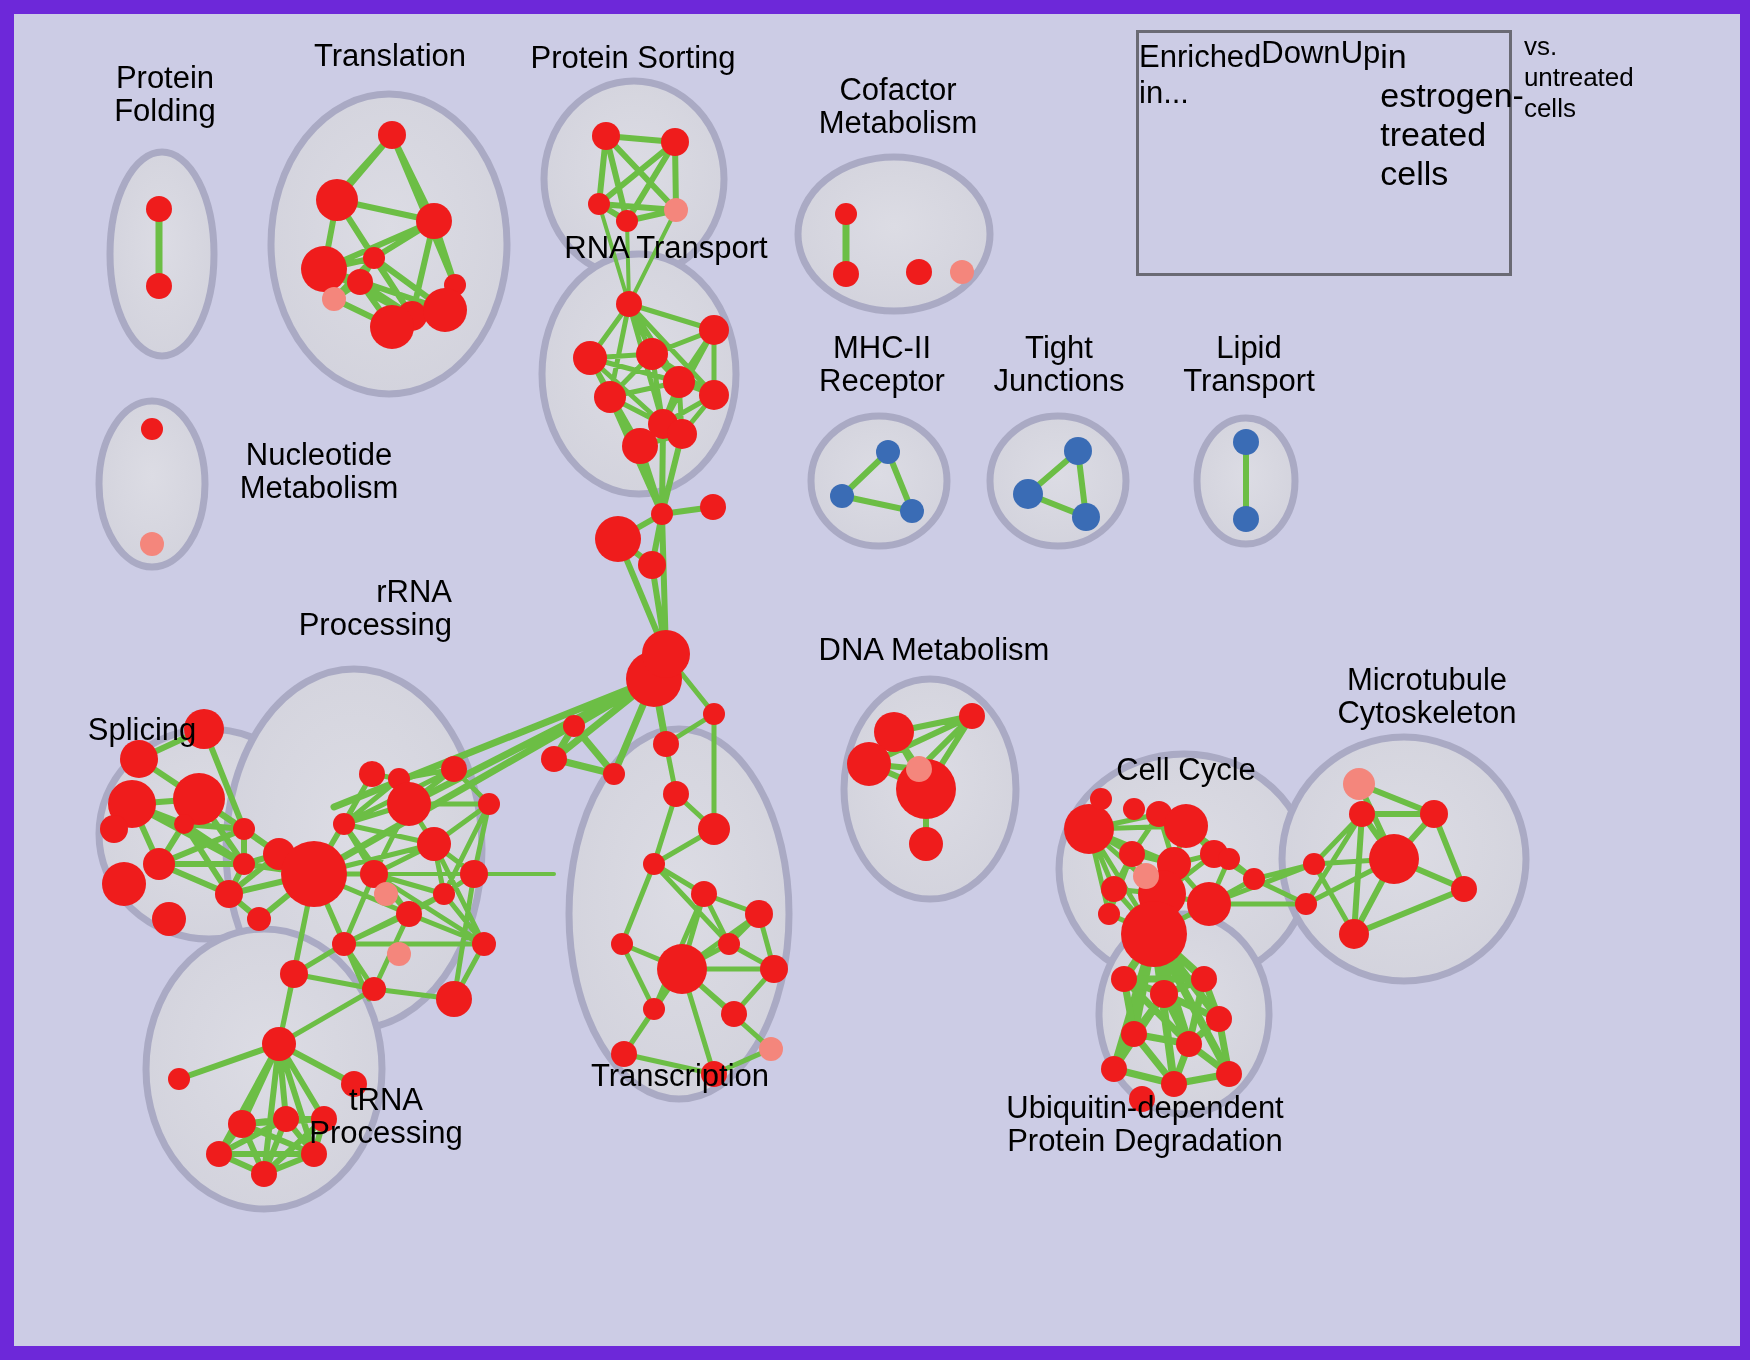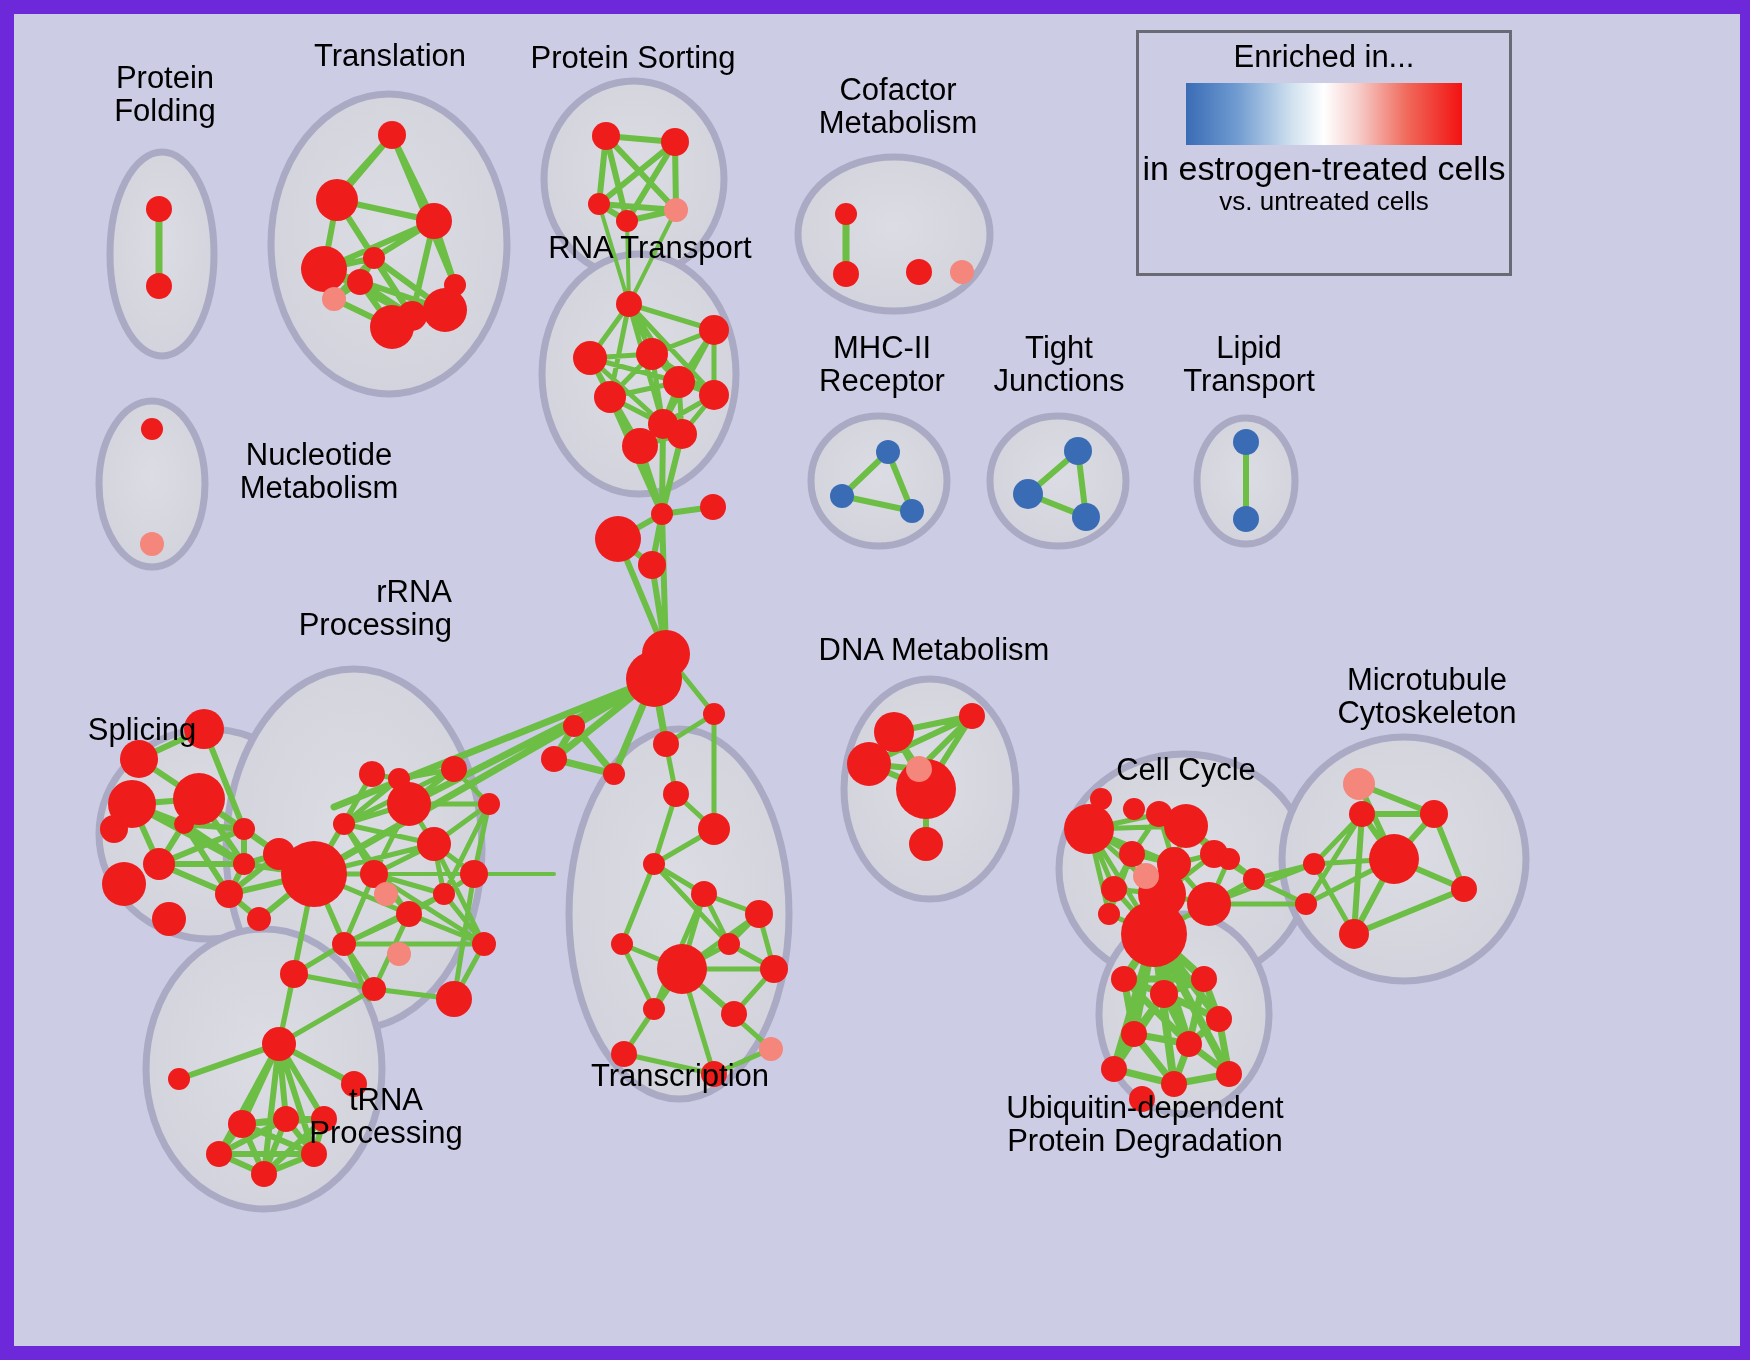--- a/index.html
+++ b/index.html
@@ -3,21 +3,21 @@
 <meta charset="utf-8">
 <style>
   html,body{margin:0;padding:0;background:#ffffff;}
   #stage{position:relative;width:1750px;height:1360px;background:#6d28d9;overflow:hidden;
          font-family:"Liberation Sans", sans-serif;}
   #canvas{position:absolute;left:14px;top:14px;width:1726px;height:1332px;background:#ccccE5;}
   svg.net{position:absolute;left:0;top:0;width:1726px;height:1332px;display:block;}
   .clabel{position:absolute;color:#000;font-family:"Liberation Sans", sans-serif;
           font-size:31px;line-height:1.06;font-weight:400;white-space:pre;text-align:center;}
   #legend{position:absolute;border:3px solid #6a6a74;background:#ccccE5;
-          box-sizing:border-box;display:flex;flex-direction:column;align-items:center;}
+          box-sizing:border-box;display:flex;}
   #legend .ltitle{font-size:31px;color:#000;margin-top:6px;}
   #legend .bar{width:276px;height:62px;margin-top:8px;
       background:linear-gradient(to right,#3a6cb5 0%,#6e9ad0 18%,#cfe0ee 38%,#ffffff 50%,
       #f6cfcc 62%,#f06a5c 80%,#f21212 100%);}
   #legend .ends{width:292px;display:flex;justify-content:space-between;margin-top:2px;font-size:31px;}
   #legend .sub{font-size:34px;margin-top:4px;}
   #legend .sub2{font-size:26px;margin-top:-2px;}
 </style>
 </head>
 <body>
@@ -389,21 +389,21 @@
       </g>
     </g>
   </svg>
 
   <div class="clabel" style="left:76px;top:48px;width:150px;">Protein
 Folding</div>
   <div class="clabel" style="left:270px;top:26px;width:212px;">Translation</div>
   <div class="clabel" style="left:486px;top:28px;width:266px;">Protein Sorting</div>
   <div class="clabel" style="left:770px;top:60px;width:228px;">Cofactor
 Metabolism</div>
-  <div class="clabel" style="left:502px;top:218px;width:268px;">RNA Transport</div>
+  <div class="clabel" style="left:490px;top:218px;width:268px;padding-left:28px;">RNA Transport</div>
   <div class="clabel" style="left:190px;top:425px;width:230px;">Nucleotide
 Metabolism</div>
   <div class="clabel" style="left:780px;top:318px;width:176px;">MHC-II
 Receptor</div>
   <div class="clabel" style="left:956px;top:318px;width:178px;">Tight
 Junctions</div>
   <div class="clabel" style="left:1146px;top:318px;width:178px;">Lipid
 Transport</div>
   <div class="clabel" style="left:48px;top:700px;width:160px;">Splicing</div>
   <div class="clabel" style="left:238px;top:562px;width:200px;text-align:right;">rRNA
@@ -414,18 +414,22 @@
   <div class="clabel" style="left:790px;top:620px;width:260px;">DNA Metabolism</div>
   <div class="clabel" style="left:1082px;top:740px;width:180px;">Cell Cycle</div>
   <div class="clabel" style="left:1288px;top:650px;width:250px;">Microtubule
 Cytoskeleton</div>
   <div class="clabel" style="left:966px;top:1078px;width:330px;">Ubiquitin-dependent
 Protein Degradation</div>
 
   <div id="legend" style="left:1122px;top:16px;width:376px;height:246px;">
     <div class="ltitle">Enriched in...</div>
     <div class="bar"></div>
+    <div class="ends">
+      <span>Down</span>
+      <span>Up</span>
+    </div>
     <div class="sub">in estrogen-treated cells</div>
     <div class="sub2">vs. untreated cells</div>
   </div>
 
  </div>
 </div>
 
 </body></html>

